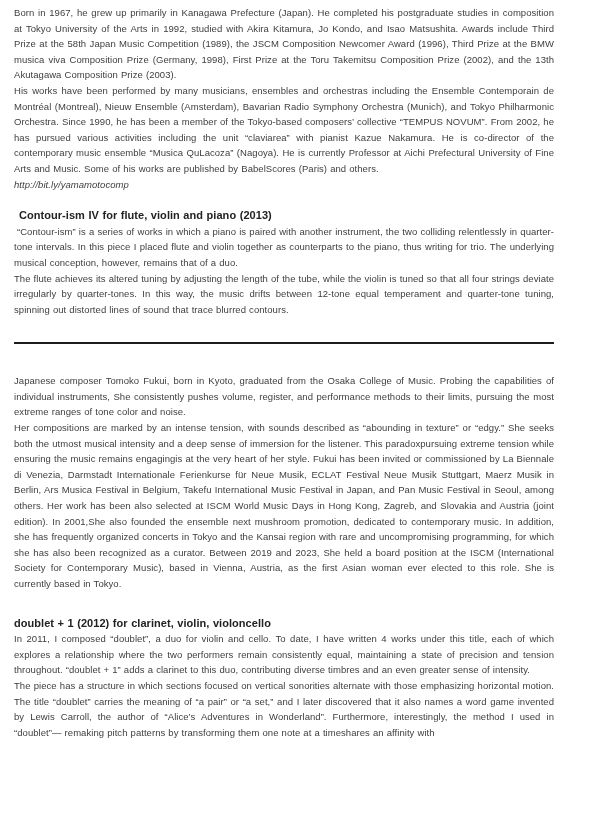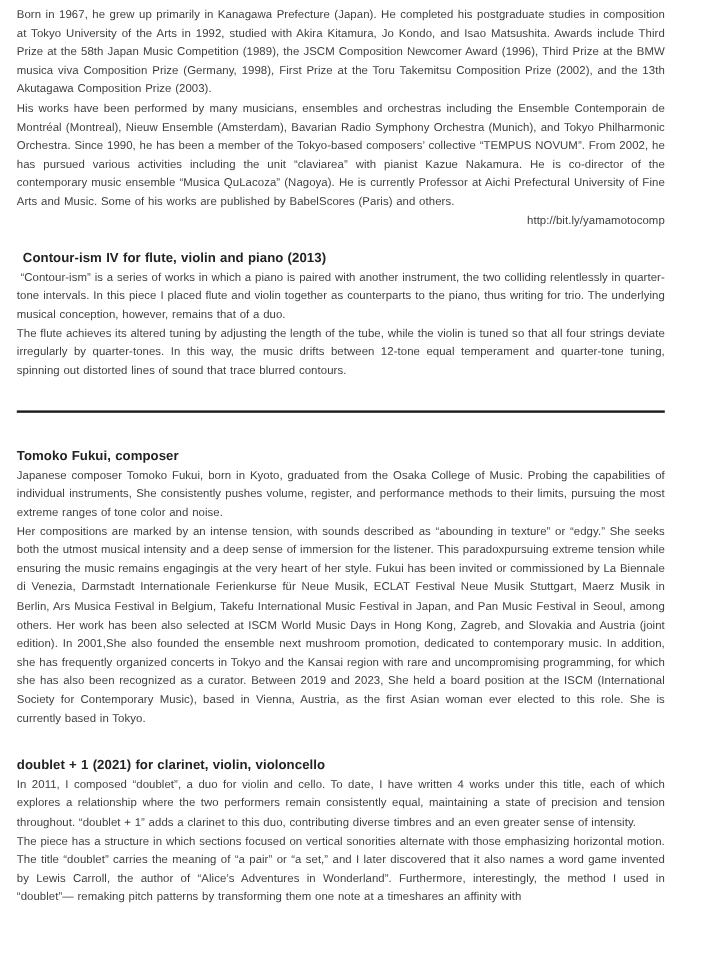--- a/index.html
+++ b/index.html
@@ -36,21 +36,21 @@
   .section-work-contour-ism { margin-top: 16px; }
   .section-work-contour-ism .heading { padding-left: 5px; }
   .indent-first { text-indent: 3px; }
   .divider {
     border: none;
     border-top: 2.2px solid #1c1c1c;
     margin: 25px 0 0 0;
   }
   .section-composer-bio-fukui { margin-top: 29px; }
   .section-work-doublet { margin-top: 24px; }
-  .link-line { text-align: right; }
+  .link-line { text-align: left; font-style: italic; }
 </style>
 </head>
 <body>
 
 <div class="page">
 
   <section class="section-composer-bio-first">
     <p>Born in 1967, he grew up primarily in Kanagawa Prefecture (Japan). He completed his postgraduate studies in composition at Tokyo University of the Arts in 1992, studied with Akira Kitamura, Jo Kondo, and Isao Matsushita. Awards include Third Prize at the 58th Japan Music Competition (1989), the JSCM Composition Newcomer Award (1996), Third Prize at the BMW musica viva Composition Prize (Germany, 1998), First Prize at the Toru Takemitsu Composition Prize (2002), and the 13th Akutagawa Composition Prize (2003).</p>
     <p>His works have been performed by many musicians, ensembles and orchestras including the Ensemble Contemporain de Montréal (Montreal), Nieuw Ensemble (Amsterdam), Bavarian Radio Symphony Orchestra (Munich), and Tokyo Philharmonic Orchestra. Since 1990, he has been a member of the Tokyo-based composers’ collective “TEMPUS NOVUM”. From 2002, he has pursued various activities including the unit “claviarea” with pianist Kazue Nakamura. He is co-director of the contemporary music ensemble “Musica QuLacoza” (Nagoya). He is currently Professor at Aichi Prefectural University of Fine Arts and Music. Some of his works are published by BabelScores (Paris) and others.</p>
     <p class="link-line">http://bit.ly/yamamotocomp</p>
@@ -58,24 +58,23 @@
 
   <section class="section-work-contour-ism">
     <p class="heading">Contour-ism IV for flute, violin and piano (2013)</p>
     <p class="indent-first">“Contour-ism” is a series of works in which a piano is paired with another instrument, the two colliding relentlessly in quarter-tone intervals. In this piece I placed flute and violin together as counterparts to the piano, thus writing for trio. The underlying musical conception, however, remains that of a duo.</p>
     <p>The flute achieves its altered tuning by adjusting the length of the tube, while the violin is tuned so that all four strings deviate irregularly by quarter-tones. In this way, the music drifts between 12-tone equal temperament and quarter-tone tuning, spinning out distorted lines of sound that trace blurred contours.</p>
   </section>
 
   <hr class="divider">
 
   <section class="section-composer-bio-fukui">
-    <p class="heading">Tomoko Fukui, composer</p>
     <p>Japanese composer Tomoko Fukui, born in Kyoto, graduated from the Osaka College of Music. Probing the capabilities of individual instruments, She consistently pushes volume, register, and performance methods to their limits, pursuing the most extreme ranges of tone color and noise.</p>
     <p>Her compositions are marked by an intense tension, with sounds described as “abounding in texture” or “edgy.” She seeks both the utmost musical intensity and a deep sense of immersion for the listener. This paradoxpursuing extreme tension while ensuring the music remains engagingis at the very heart of her style. Fukui has been invited or commissioned by La Biennale di Venezia, Darmstadt Internationale Ferienkurse für Neue Musik, ECLAT Festival Neue Musik Stuttgart, Maerz Musik in Berlin, Ars Musica Festival in Belgium, Takefu International Music Festival in Japan, and Pan Music Festival in Seoul, among others. Her work has been also selected at ISCM World Music Days in Hong Kong, Zagreb, and Slovakia and Austria (joint edition). In 2001,She also founded the ensemble next mushroom promotion, dedicated to contemporary music. In addition, she has frequently organized concerts in Tokyo and the Kansai region with rare and uncompromising programming, for which she has also been recognized as a curator. Between 2019 and 2023, She held a board position at the ISCM (International Society for Contemporary Music), based in Vienna, Austria, as the first Asian woman ever elected to this role. She is currently based in Tokyo.</p>
   </section>
 
   <section class="section-work-doublet">
-    <p class="heading">doublet + 1 (2021) for clarinet, violin, violoncello</p>
+    <p class="heading">doublet + 1 (2012) for clarinet, violin, violoncello</p>
     <p>In 2011, I composed “doublet”, a duo for violin and cello. To date, I have written 4 works under this title, each of which explores a relationship where the two performers remain consistently equal, maintaining a state of precision and tension throughout. “doublet + 1” adds a clarinet to this duo, contributing diverse timbres and an even greater sense of intensity.</p>
     <p>The piece has a structure in which sections focused on vertical sonorities alternate with those emphasizing horizontal motion. The title “doublet” carries the meaning of “a pair” or “a set,” and I later discovered that it also names a word game invented by Lewis Carroll, the author of “Alice’s Adventures in Wonderland”. Furthermore, interestingly, the method I used in “doublet”— remaking pitch patterns by transforming them one note at a timeshares an affinity with</p>
   </section>
 
 </div>
 
 </body></html>

